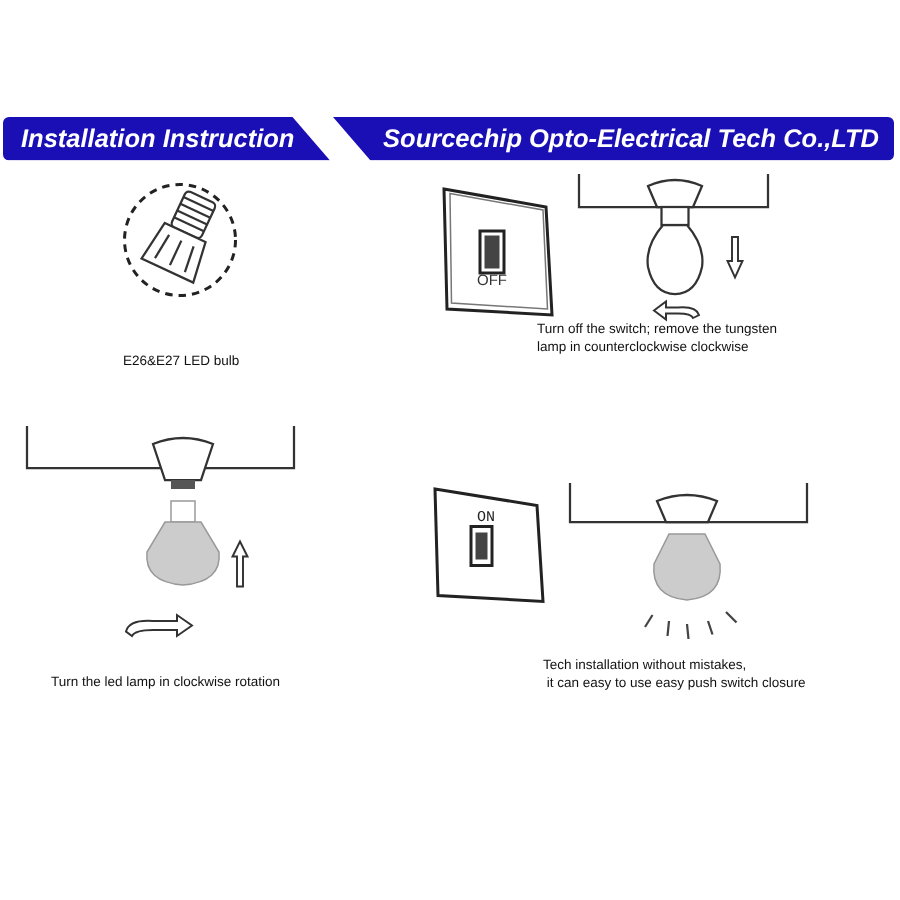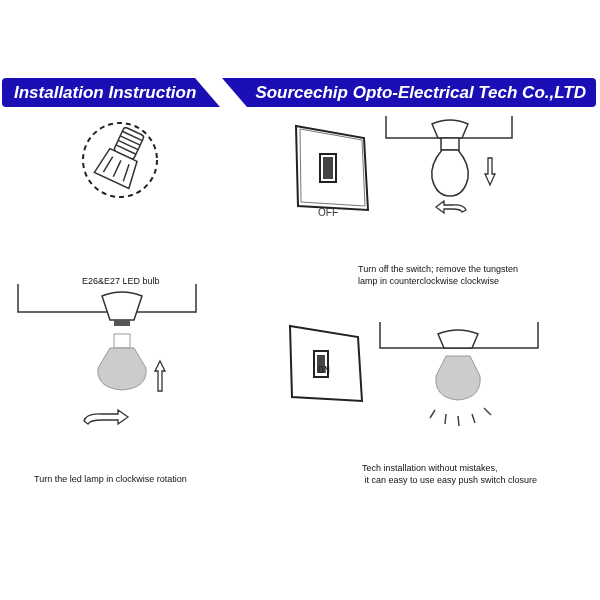--- a/index.html
+++ b/index.html
@@ -2,21 +2,21 @@
 <html><head>
   <meta charset="utf-8">
   <style>
     html, body { margin: 0; padding: 0; background: #ffffff; }
     body { width: 600px; height: 600px; position: relative; overflow: hidden; font-family: "Liberation Sans", sans-serif; }
     .banner { position: absolute; top: 78px; height: 29px; background: #1a0fb4; color: #ffffff; font-weight: bold; font-style: italic; font-size: 17px; line-height: 29px; white-space: nowrap; }
     .banner-left { left: 2px; width: 218px; border-radius: 4px 0 0 4px; clip-path: polygon(0 0, 193px 0, 218px 100%, 0 100%); }
     .banner-right { left: 200px; width: 396px; border-radius: 0 4px 4px 0; clip-path: polygon(22px 0, 100% 0, 100% 100%, 47px 100%); text-align: right; }
     .banner-left span { padding-left: 12px; }
     .banner-right span { padding-right: 10px; }
-    .caption { position: absolute; font-size: 9px; color: #111; line-height: 12px; white-space: nowrap; margin-top: 25px; }
+    .caption { position: absolute; font-size: 9px; color: #111; line-height: 12px; white-space: nowrap; }
     svg { position: absolute; overflow: visible; }
   </style>
 </head>
 <body>
 
 <div class="banner banner-left">
   <span>Installation Instruction</span>
 </div>
 <div class="banner banner-right">
   <span>Sourcechip Opto-Electrical Tech Co.,LTD</span>
@@ -29,42 +29,42 @@
     <line x1="30" y1="13" x2="52" y2="13"></line>
       <line x1="30" y1="18" x2="52" y2="18"></line>
     <line x1="30" y1="23" x2="52" y2="23"></line>
       <line x1="30" y1="28" x2="52" y2="28"></line>
     <path d="M26 34 L56 34 L60 62 L22 62 Z"></path>
     <line x1="32" y1="40" x2="30" y2="58"></line>
       <line x1="41" y1="40" x2="41" y2="58"></line>
       <line x1="50" y1="40" x2="52" y2="58"></line>
   </g>
 </svg>
-<div class="caption" style="left:82px;top:250px">E26&amp;E27 LED bulb</div>
+<div class="caption" style="left:82px;top:234px">E26&amp;E27 LED bulb</div>
 
 <svg style="left:292px;top:124px" width="80" height="90" viewBox="0 0 80 90">
   <path d="M4 2 L72 14 L76 86 L6 82 Z" fill="#fff" stroke="#222" stroke-width="2"></path>
   <path d="M8 5 L70 16 L73 82 L9 78 Z" fill="none" stroke="#777" stroke-width="1"></path>
   <rect x="28" y="30" width="16" height="28" fill="#fff" stroke="#222" stroke-width="2"></rect>
   <rect x="31" y="33" width="10" height="22" fill="#444"></rect>
 </svg>
 <div class="caption" style="left:318px;top:182px;font-size:10px;color:#333">OFF</div>
 <svg style="left:386px;top:116px" width="126" height="100" viewBox="0 0 126 100">
   <polyline points="0,0 0,22 126,22 126,0" fill="none" stroke="#333" stroke-width="1.5"></polyline>
   <path d="M46 8 Q64 0 82 8 L76 22 L52 22 Z" fill="#fff" stroke="#333" stroke-width="1.5"></path>
   <rect x="55" y="22" width="18" height="12" fill="#fff" stroke="#333" stroke-width="1.5"></rect>
   <path d="M56 34 Q44 48 46 62 Q50 80 64 80 Q78 80 82 62 Q84 48 72 34 Z" fill="#fff" stroke="#333" stroke-width="1.5"></path>
 </svg>
 <svg style="left:484px;top:158px" width="12" height="28" viewBox="0 0 12 28">
   <path d="M4 0 H8 V16 H11 L6 27 L1 16 H4 Z" fill="#fff" stroke="#333" stroke-width="1.3"></path>
 </svg>
 <svg style="left:434px;top:200px" width="34" height="14" viewBox="0 0 34 14">
   <path d="M32 10 Q30 4 18 5 L10 5 L10 1 L2 7 L10 13 L10 9 L18 9 Q27 9 28 12 Z" fill="#fff" stroke="#333" stroke-width="1.3"></path>
 </svg>
-<div class="caption" style="left:358px;top:238px">
+<div class="caption" style="left:358px;top:213px">
   <div>Turn off the switch; remove the tungsten</div>
   <div>lamp in counterclockwise clockwise</div>
 </div>
 
 <svg style="left:18px;top:284px" width="180" height="100" viewBox="0 0 180 100">
   <polyline points="0,0 0,28 178,28 178,0" fill="none" stroke="#333" stroke-width="1.5"></polyline>
   <path d="M84 12 Q104 4 124 12 L116 36 L92 36 Z" fill="#fff" stroke="#333" stroke-width="1.5"></path>
   <rect x="96" y="36" width="16" height="6" fill="#555"></rect>
   <rect x="96" y="50" width="16" height="14" fill="#fff" stroke="#999" stroke-width="1"></rect>
   <path d="M92 64 L116 64 L128 84 Q130 104 104 106 Q78 104 80 84 Z" fill="#ccc" stroke="#999" stroke-width="1"></path>

